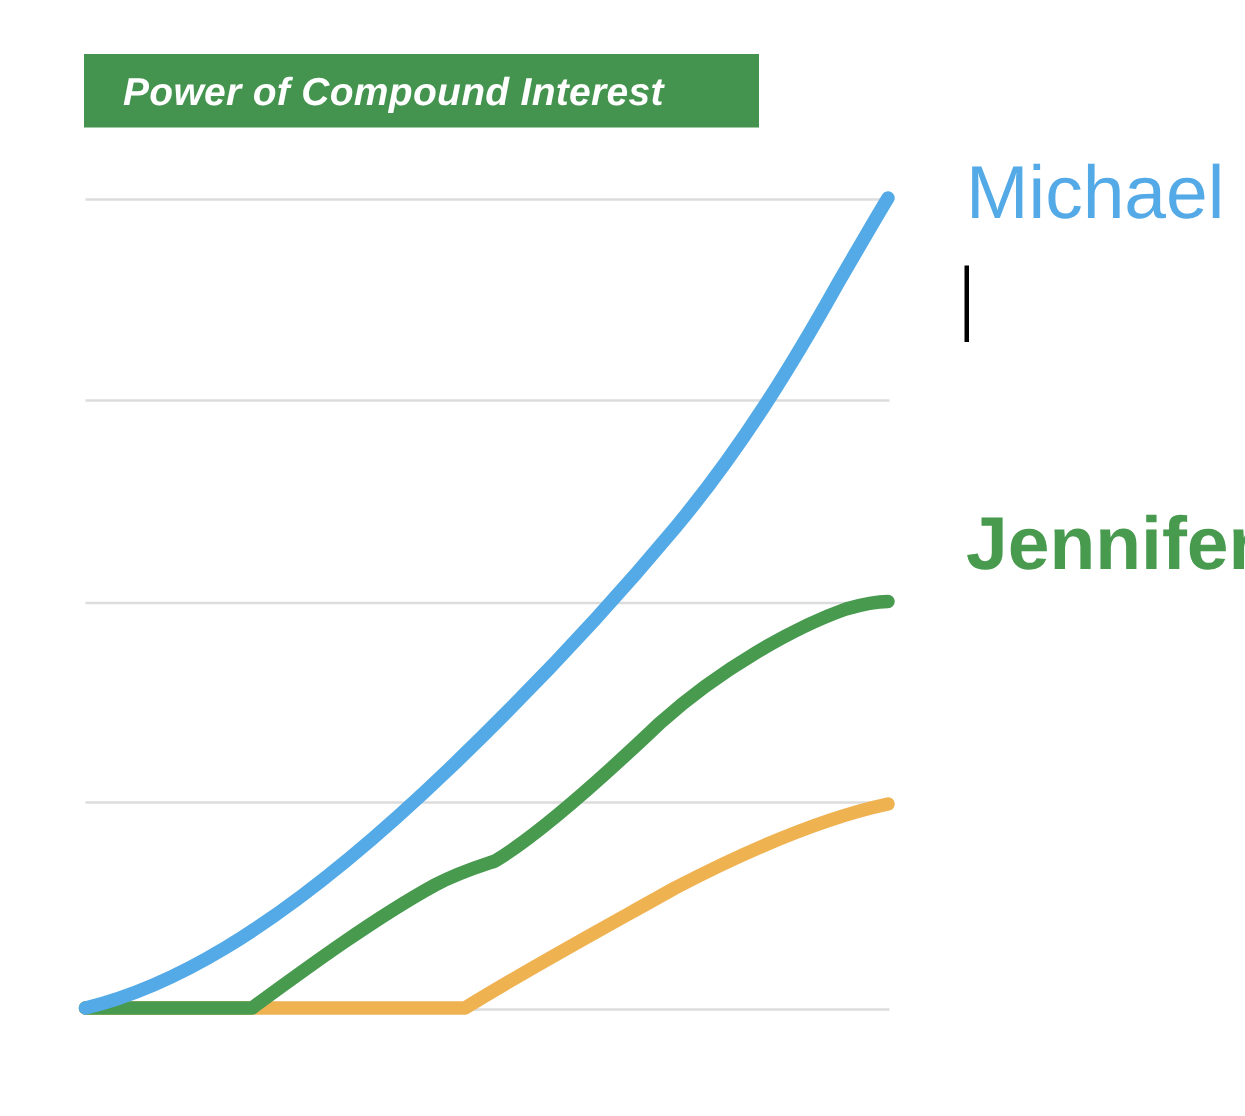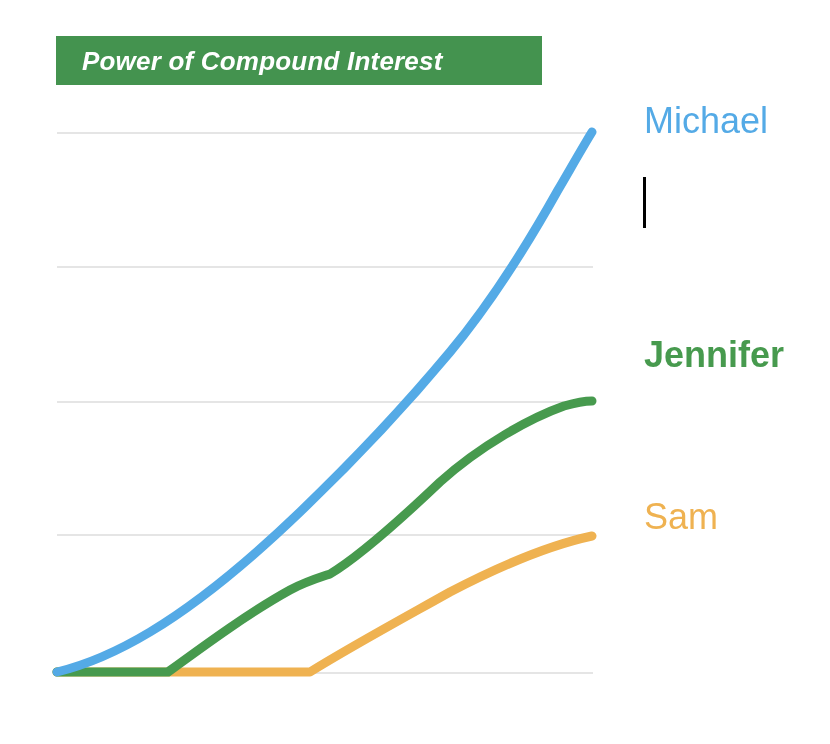--- a/index.html
+++ b/index.html
@@ -22,21 +22,21 @@
     top: 0;
     width: 830px;
     height: 744px;
   }
 
   
   .title-banner {
     position: absolute;
     left: 56px;
     top: 36px;
-    width: 486px;
+    width: 450px;
     height: 49px;
     background: #44934f;
     display: flex;
     align-items: center;
     box-sizing: border-box;
     padding-left: 26px;
   }
   .title-text {
     color: #ffffff;
     font-size: 26px;
@@ -59,21 +59,21 @@
   .plot-svg {
     position: absolute;
     left: 0;
     top: 0;
     display: block;
   }
 
   
   .series-label {
     position: absolute;
-    font-size: 36px;
+    font-size: 50px;
     font-weight: normal;
     line-height: 1;
     white-space: nowrap;
     font-family: "Liberation Sans", sans-serif;
   }
   .label-michael {
     left: 644px;
     top: 103px;
     color: #54aae6;
   }
@@ -138,17 +138,16 @@
                C 350 464, 400 412, 450 352
                C 495 298, 530 240, 558 190
                C 572 166, 584 145, 592 132" fill="none" stroke="#54aae6" stroke-width="9" stroke-linecap="round" stroke-linejoin="round"></path>
     </svg>
   </div>
 
   <div class="series-label label-michael">Michael</div>
 
   <div class="series-label label-jennifer">Jennifer</div>
 
-  <div class="series-label label-sam">Sam</div>
 
   <div class="text-caret"></div>
 
 </div>
 
 </body></html>

